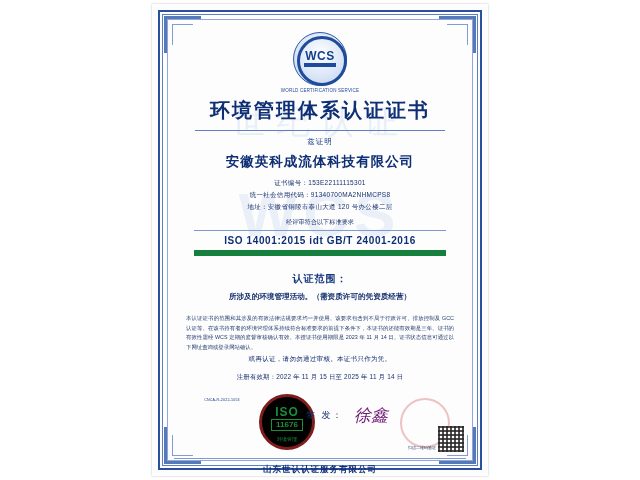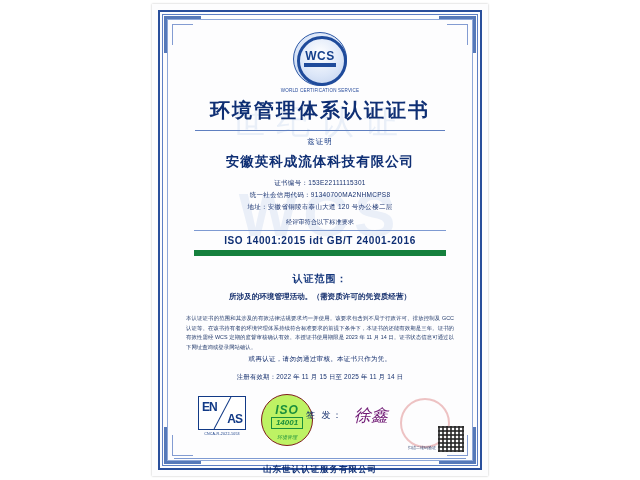--- a/index.html
+++ b/index.html
@@ -275,25 +275,24 @@
     position: absolute;
     left: 84px;
     top: 0;
     width: 58px;
     text-align: center;
   }
   #iso-circle {
     width: 50px;
     height: 50px;
     border-radius: 50%;
-    border: 1px solid #7f1d1d;
+    border: 3px solid #7f1d1d;
     margin: 0 auto;
     position: relative;
-    background: #bef264;
-    font-style: italic;
+    background: #000000;
   }
   #iso-circle .iso {
     position: absolute;
     left: 0; right: 0;
     top: 8px;
     font-size: 12px;
     font-weight: bold;
     color: #1a8f3c;
     letter-spacing: 1px;
   }
@@ -421,32 +420,27 @@
       <div id="scope-head">认证范围：</div>
       <div class="scope-line">所涉及的环境管理活动。（需资质许可的凭资质经营）</div>
 
       <div id="body-text">本认证证书的范围和其涉及的有效法律法规要求均一并使用。该要求包含到不局于行政许可、排放控制及 GCC 认证等。在该书持有者的环境管理体系持续符合标准要求的前提下条件下，本证书的还能有效期是三年。证书的有效性需经 WCS 定期的监督审核确认有效。本授证书使用期限是 2023 年 11 月 14 日。证书状态信息可通过以下网址查询或登录网站确认。</div>
       <div class="info-line">或再认证，请勿勿通过审核。本证书只作为凭。</div>
       <div id="validity">注册有效期：2022 年 11 月 15 日至 2025 年 11 月 14 日</div>
 
       <div id="marks-row">
 
         <div id="enas-mark">
-          <div id="enas-box">
-            <div class="en">EN</div>
-            <div class="slash"></div>
-            <div class="as">AS</div>
-          </div>
           <div id="enas-caption">CNCA-R-2022-1053</div>
         </div>
 
         <div id="iso-mark">
           <div id="iso-circle">
             <div class="iso">ISO</div>
-            <div class="num">14001</div>
+            <div class="num">11676</div>
             <div class="cn">环境管理</div>
           </div>
         </div>
 
         <div id="sign-area">
           <span id="sign-label">签 发：</span>
           <span id="sign-name">徐鑫</span>
           <div id="sign-stamp"></div>
         </div>
       </div>

